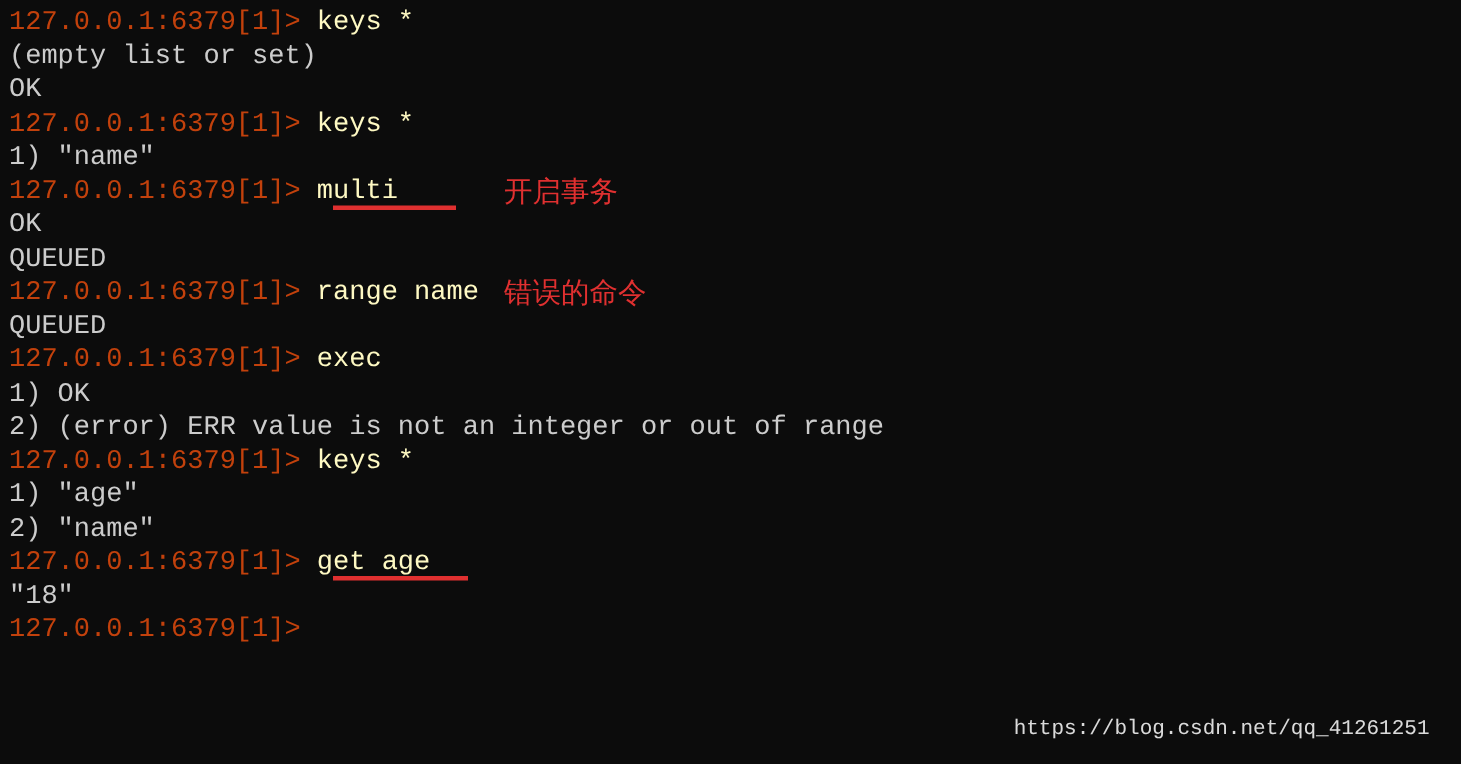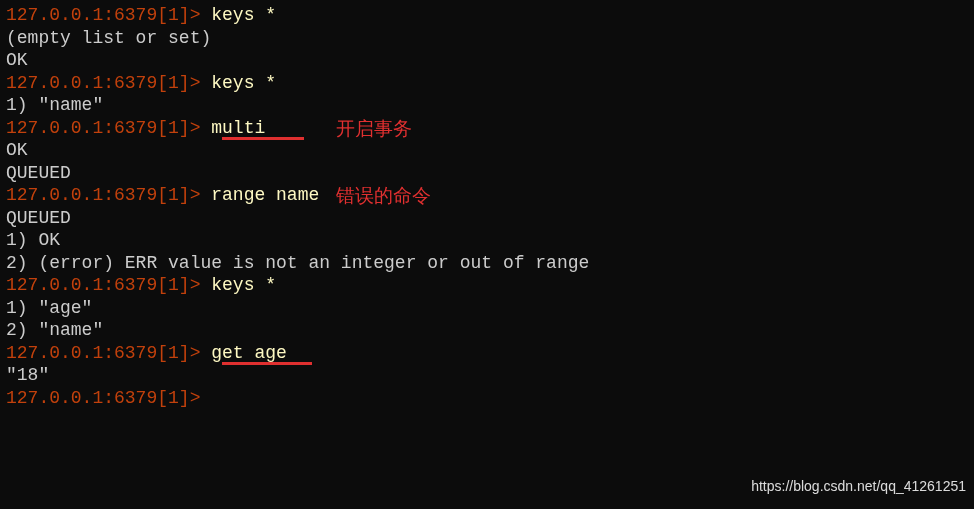--- a/index.html
+++ b/index.html
@@ -36,23 +36,23 @@
       position: absolute;
     }
     .underline {
       position: absolute;
       height: 3px;
       background: #e03030;
     }
     .watermark {
       position: absolute;
       bottom: 14px;
-      right: 8px;
+      right: 21px;
       color: #ffffff;
-      font-family: Liberation Sans, sans-serif;
+      font-family: Liberation Mono, monospace;
       font-size: 14px;
       opacity: 0.85;
     }
     .terminal {
       position: relative;
     }
   </style>
 </head>
 <body>
 
@@ -60,20 +60,21 @@
     <div class="line"><span class="prompt">127.0.0.1:6379[1]&gt; </span><span class="cmd">keys *</span></div>
     <div class="line"><span>(empty list or set)</span></div>
     <div class="line"><span>OK</span></div>
     <div class="line"><span class="prompt">127.0.0.1:6379[1]&gt; </span><span class="cmd">keys *</span></div>
     <div class="line"><span>1) "name"</span></div>
     <div class="line"><span class="prompt">127.0.0.1:6379[1]&gt; </span><span class="cmd">multi</span><span class="annotation" style="left: 330px; top: 0px;">开启事务</span><span class="underline" style="left: 216px; width: 82px; top: 20px;"></span></div>
     <div class="line"><span>OK</span></div>
     <div class="line"><span>QUEUED</span></div>
     <div class="line"><span class="prompt">127.0.0.1:6379[1]&gt; </span><span class="cmd">range name</span><span class="annotation" style="left: 330px; top: 0px;">错误的命令</span></div>
     <div class="line"><span>QUEUED</span></div>
+    <div class="line"><span class="prompt">127.0.0.1:6379[1]&gt; </span><span class="cmd">exec</span></div>
     <div class="line"><span>1) OK</span></div>
     <div class="line"><span>2) (error) ERR value is not an integer or out of range</span></div>
     <div class="line"><span class="prompt">127.0.0.1:6379[1]&gt; </span><span class="cmd">keys *</span></div>
     <div class="line"><span>1) "age"</span></div>
     <div class="line"><span>2) "name"</span></div>
     <div class="line"><span class="prompt">127.0.0.1:6379[1]&gt; </span><span class="cmd">get age</span><span class="underline" style="left: 216px; width: 90px; top: 20px;"></span></div>
     <div class="line"><span>"18"</span></div>
     <div class="line"><span class="prompt">127.0.0.1:6379[1]&gt; </span><span class="cmd"></span></div>
   </div>
 

